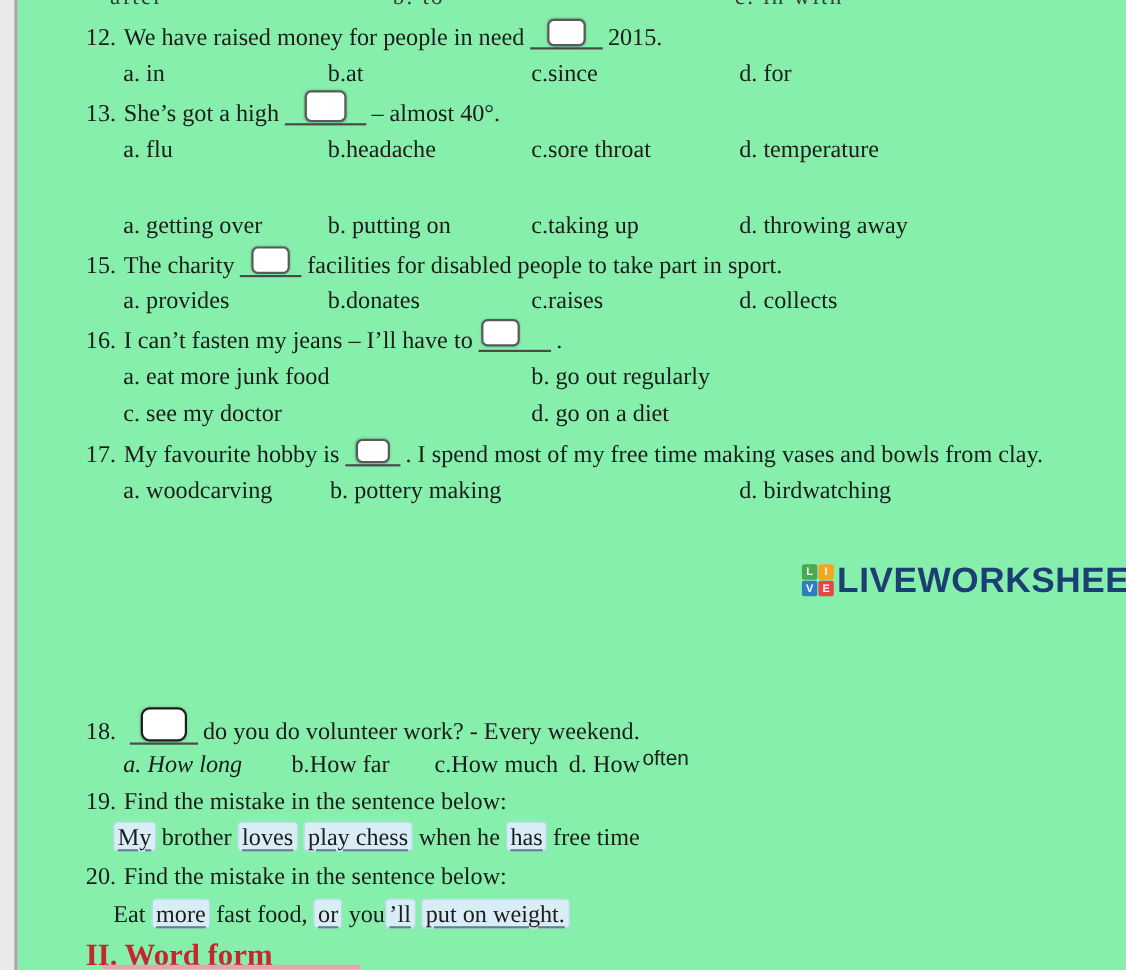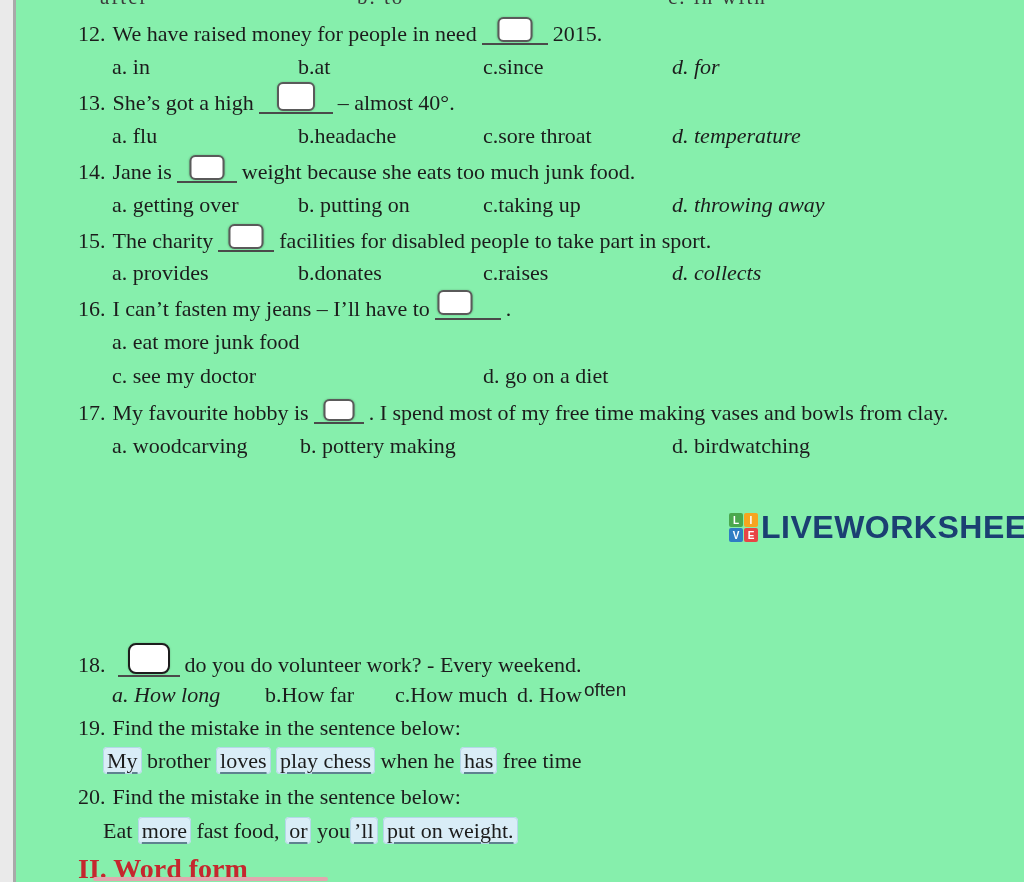--- a/index.html
+++ b/index.html
@@ -9,21 +9,21 @@
   }
   .page-edge {
     position:absolute; left:0; top:0; width:13px; height:100%;
     background:#eaeaea; border-right:3px solid #a9a9a9;
   }
   .frag { position:absolute; top:-15px; font-size:21px; color:#3a3a3a; letter-spacing:2px; }
   .q { position:absolute; left:78px; font-size:22px; white-space:nowrap; line-height:26px; }
   .qnum { margin-right:7px; }
   .optrow { position:absolute; left:0; top:0; width:100%; height:28px; font-size:22px; }
   .optrow span { position:absolute; white-space:nowrap; }
-  .c1 { left:112px; } .c2 { left:298px; } .c3 { left:483px; } .c4 { left:672px;font-style:italic; }
+  .c1 { left:112px; } .c2 { left:298px; } .c3 { left:483px; } .c4 { left:672px; }
   .e1 { left:112px;font-style:italic; } .e2 { left:265px; } .e3 { left:395px; } .e4 { left:517px; }
   .blank {
     display:inline-block; position:relative; width:70px; height:25px;
     border-bottom:2px solid #4a4a4a; vertical-align:-4px; margin:0 5px;
   }
   .dropbox {
     position:absolute; left:50%; transform:translateX(-50%); bottom:1px;
     width:31px; height:21px; background:#fff; border:2px solid #5a5a5a;
     border-radius:6px; box-shadow:0 0 2px rgba(0,0,0,.25); cursor:pointer;
   }
@@ -73,23 +73,20 @@
   <div class="q" style="top:87px;">
     <span class="qnum">13.</span><span>She’s got a high</span><span class="blank" style="width:74px;"><span class="dropbox" style="width:34px;height:25px;"></span></span><span>– almost 40°.</span>
   </div>
   <div class="optrow" style="top:123px;">
     <span class="c1">a. flu</span>
     <span class="c2">b.headache</span>
     <span class="c3">c.sore throat</span>
     <span class="c4">d. temperature</span>
   </div>
 
-  <div class="q" style="top:156px;">
-    <span class="qnum">14.</span><span>Jane is</span><span class="blank" style="width:60px;"><span class="dropbox"></span></span><span>weight because she eats too much junk food.</span>
-  </div>
   <div class="optrow" style="top:192px;">
     <span class="c1">a. getting over</span>
     <span class="c2">b. putting on</span>
     <span class="c3">c.taking up</span>
     <span class="c4">d. throwing away</span>
   </div>
 
   <div class="q" style="top:225px;">
     <span class="qnum">15.</span><span>The charity</span><span class="blank" style="width:56px;"><span class="dropbox"></span></span><span>facilities for disabled people to take part in sport.</span>
   </div>
@@ -98,20 +95,21 @@
     <span class="c2">b.donates</span>
     <span class="c3">c.raises</span>
     <span class="c4">d. collects</span>
   </div>
 
   <div class="q" style="top:293px;">
     <span class="qnum">16.</span><span>I can’t fasten my jeans – I’ll have to</span><span class="blank" style="width:66px;"><span class="dropbox" style="left:30%;bottom:3px;"></span></span><span>.</span>
   </div>
   <div class="optrow" style="top:329px;">
     <span class="c1">a. eat more junk food</span>
+    <span class="c3">b. go out regularly</span>
   </div>
   <div class="optrow" style="top:363px;">
     <span class="c1">c. see my doctor</span>
     <span class="c3">d. go on a diet</span>
   </div>
 
   <div class="q" style="top:397px;">
     <span class="qnum">17.</span><span>My favourite hobby is</span><span class="blank" style="width:50px;"><span class="dropbox" style="width:27px;height:18px;"></span></span><span>. I spend most of my free time making vases and bowls from clay.</span>
   </div>
   <div class="optrow" style="top:433px;">

